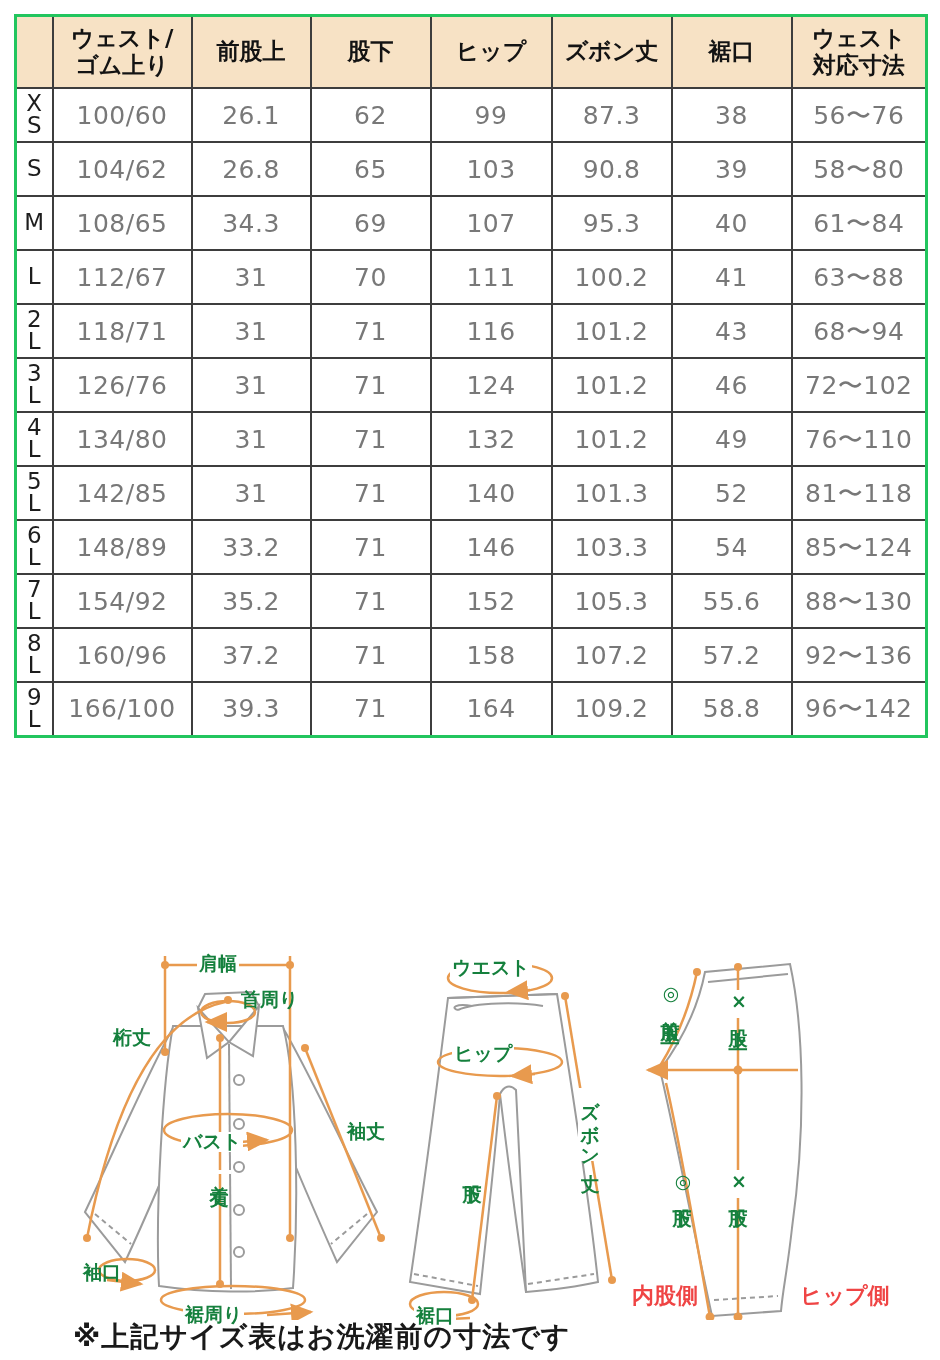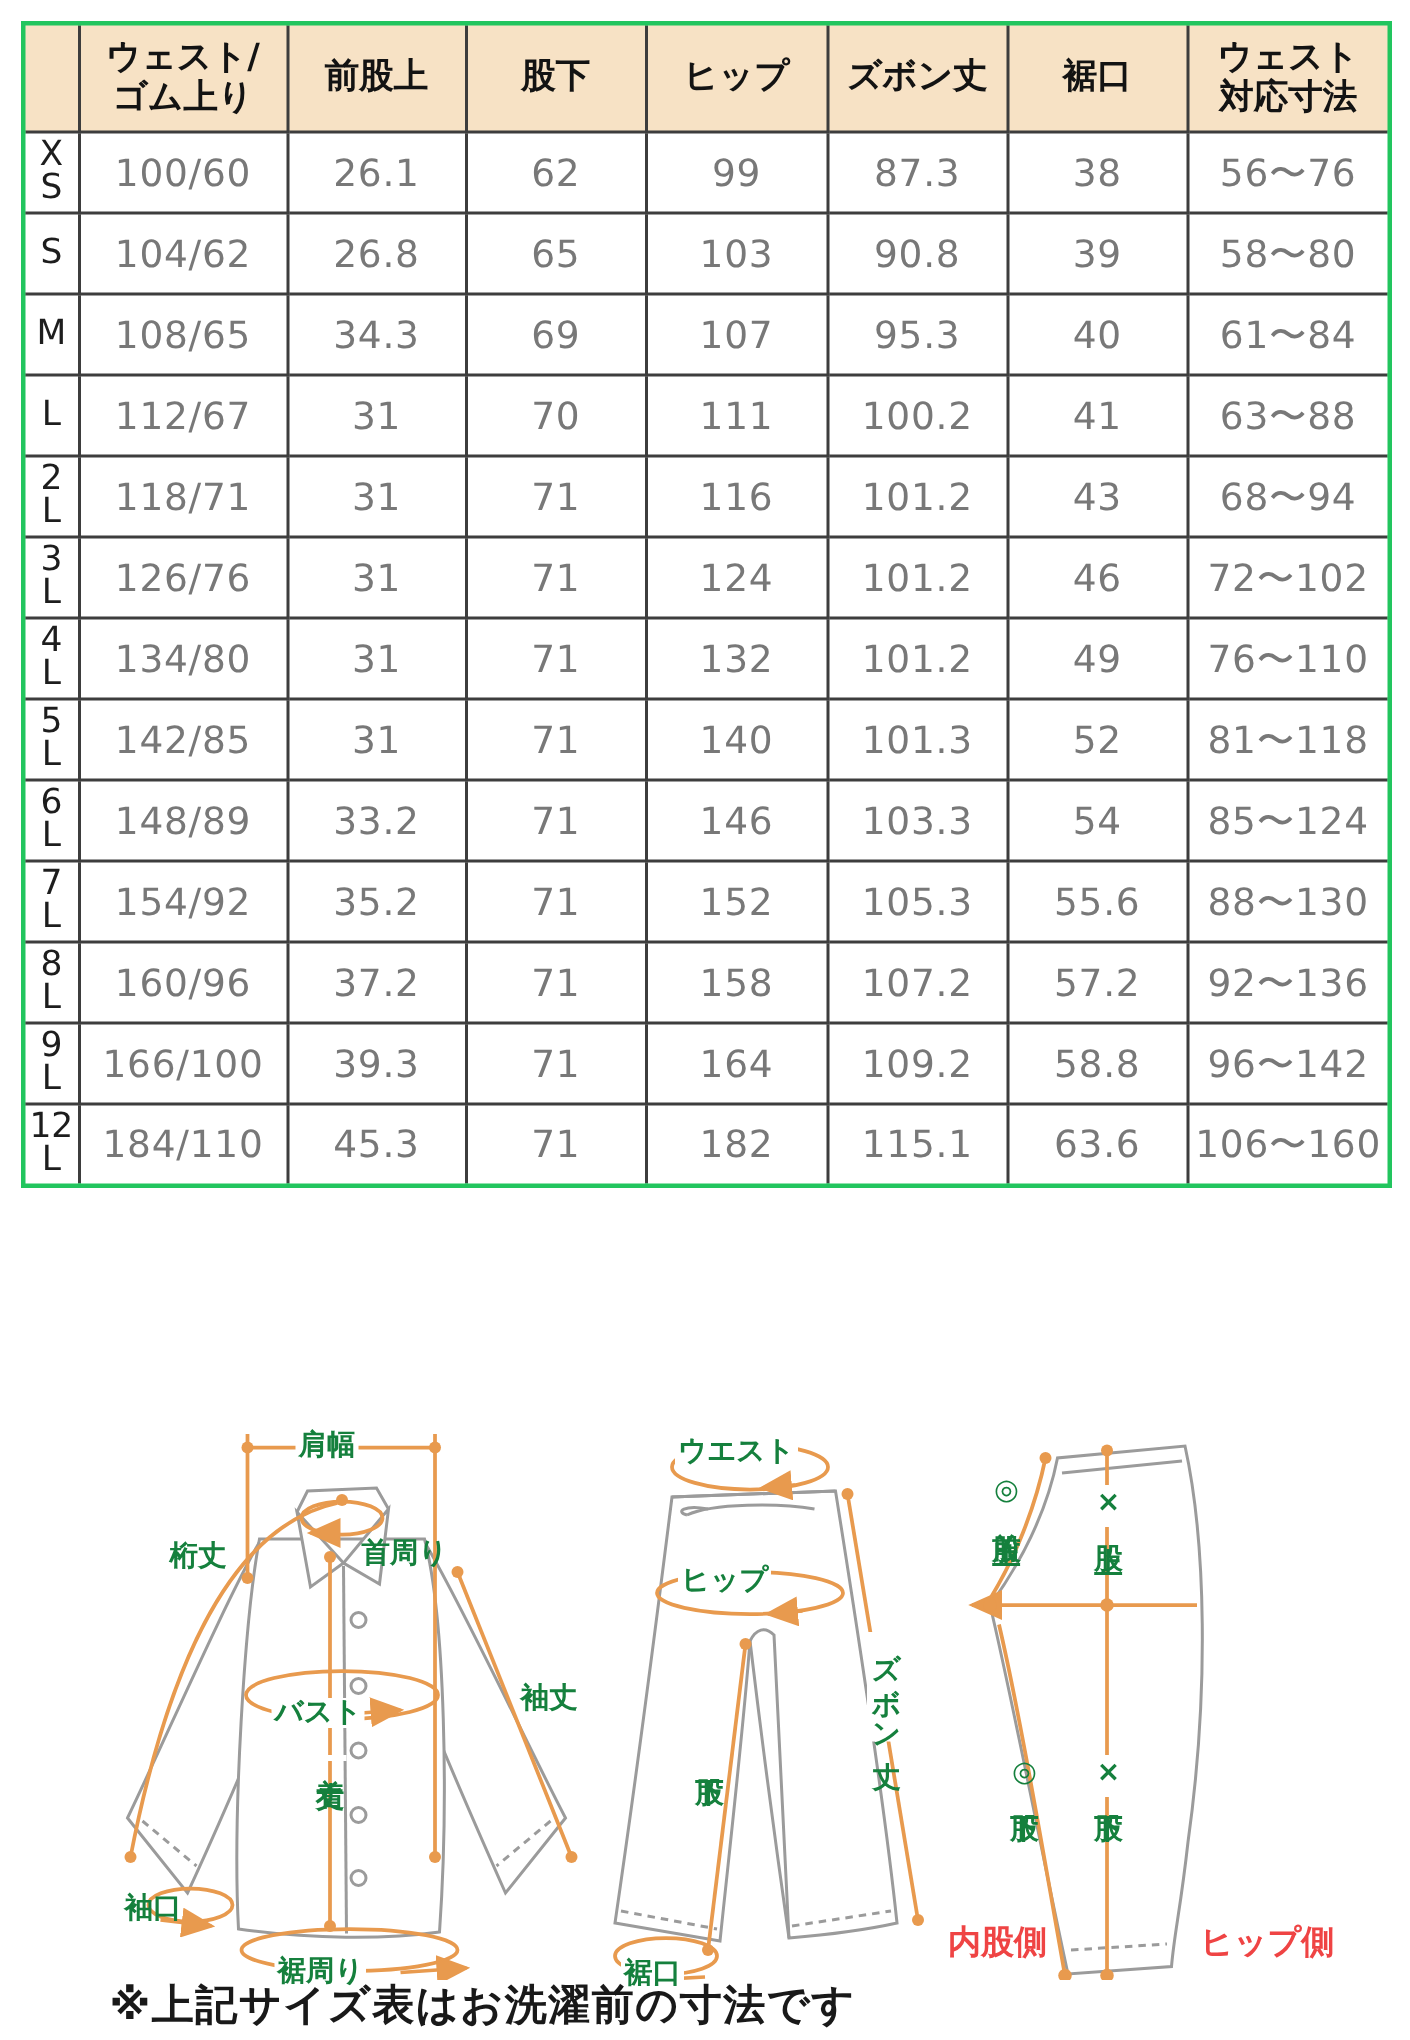--- a/index.html
+++ b/index.html
@@ -195,31 +195,20 @@
         <tr>
           <th class="size-cell">9
 L</th>
           <td>166/100</td>
           <td>39.3</td>
           <td>71</td>
           <td>164</td>
           <td>109.2</td>
           <td>58.8</td>
           <td>96〜142</td>
-        </tr>
-        <tr>
-          <th class="size-cell">12
-L</th>
-          <td>184/110</td>
-          <td>45.3</td>
-          <td>71</td>
-          <td>182</td>
-          <td>115.1</td>
-          <td>63.6</td>
-          <td>106〜160</td>
         </tr>
       </tbody>
   </table>
 
   <div class="diagram" style="left:55px; top:948px; width:350px; height:372px;">
     <svg width="350" height="372" viewBox="0 0 350 372">
       <defs>
         <marker id="ah1" markerWidth="10" markerHeight="8" refX="8" refY="4" orient="auto">
           <path d="M0,0 L9,4 L0,8 Z" fill="#e89a4e"></path>
         </marker>
@@ -265,21 +254,21 @@
           <circle cx="250" cy="100" r="4"></circle>
             <circle cx="326" cy="290" r="4"></circle>
           <circle cx="165" cy="90" r="4"></circle>
             <circle cx="165" cy="336" r="4"></circle>
           <circle cx="110" cy="104" r="4"></circle>
             <circle cx="235" cy="290" r="4"></circle>
         </g>
       </g>
     </svg>
     <div class="dlabel on-white" style="left:142px; top:6px;">肩幅</div>
-    <div class="dlabel" style="left:186px; top:42px;margin-top:36px;">首周り</div>
+    <div class="dlabel" style="left:186px; top:42px;">首周り</div>
     <div class="dlabel" style="left:58px; top:80px;">桁丈</div>
     <div class="dlabel on-white" style="left:126px; top:184px;">バスト</div>
     <div class="dlabel" style="left:292px; top:176px;font-family:Liberation Mono, monospace;">袖丈</div>
     <div class="dlabel vert on-white" style="left:152px; top:222px;">着丈</div>
     <div class="dlabel" style="left:28px; top:315px;">袖口</div>
     <div class="dlabel on-white" style="left:128px; top:357px;">裾周り</div>
   </div>
 
   <div class="diagram" style="left:400px; top:948px; width:265px; height:372px;">
     <svg width="265" height="372" viewBox="0 0 265 372">

